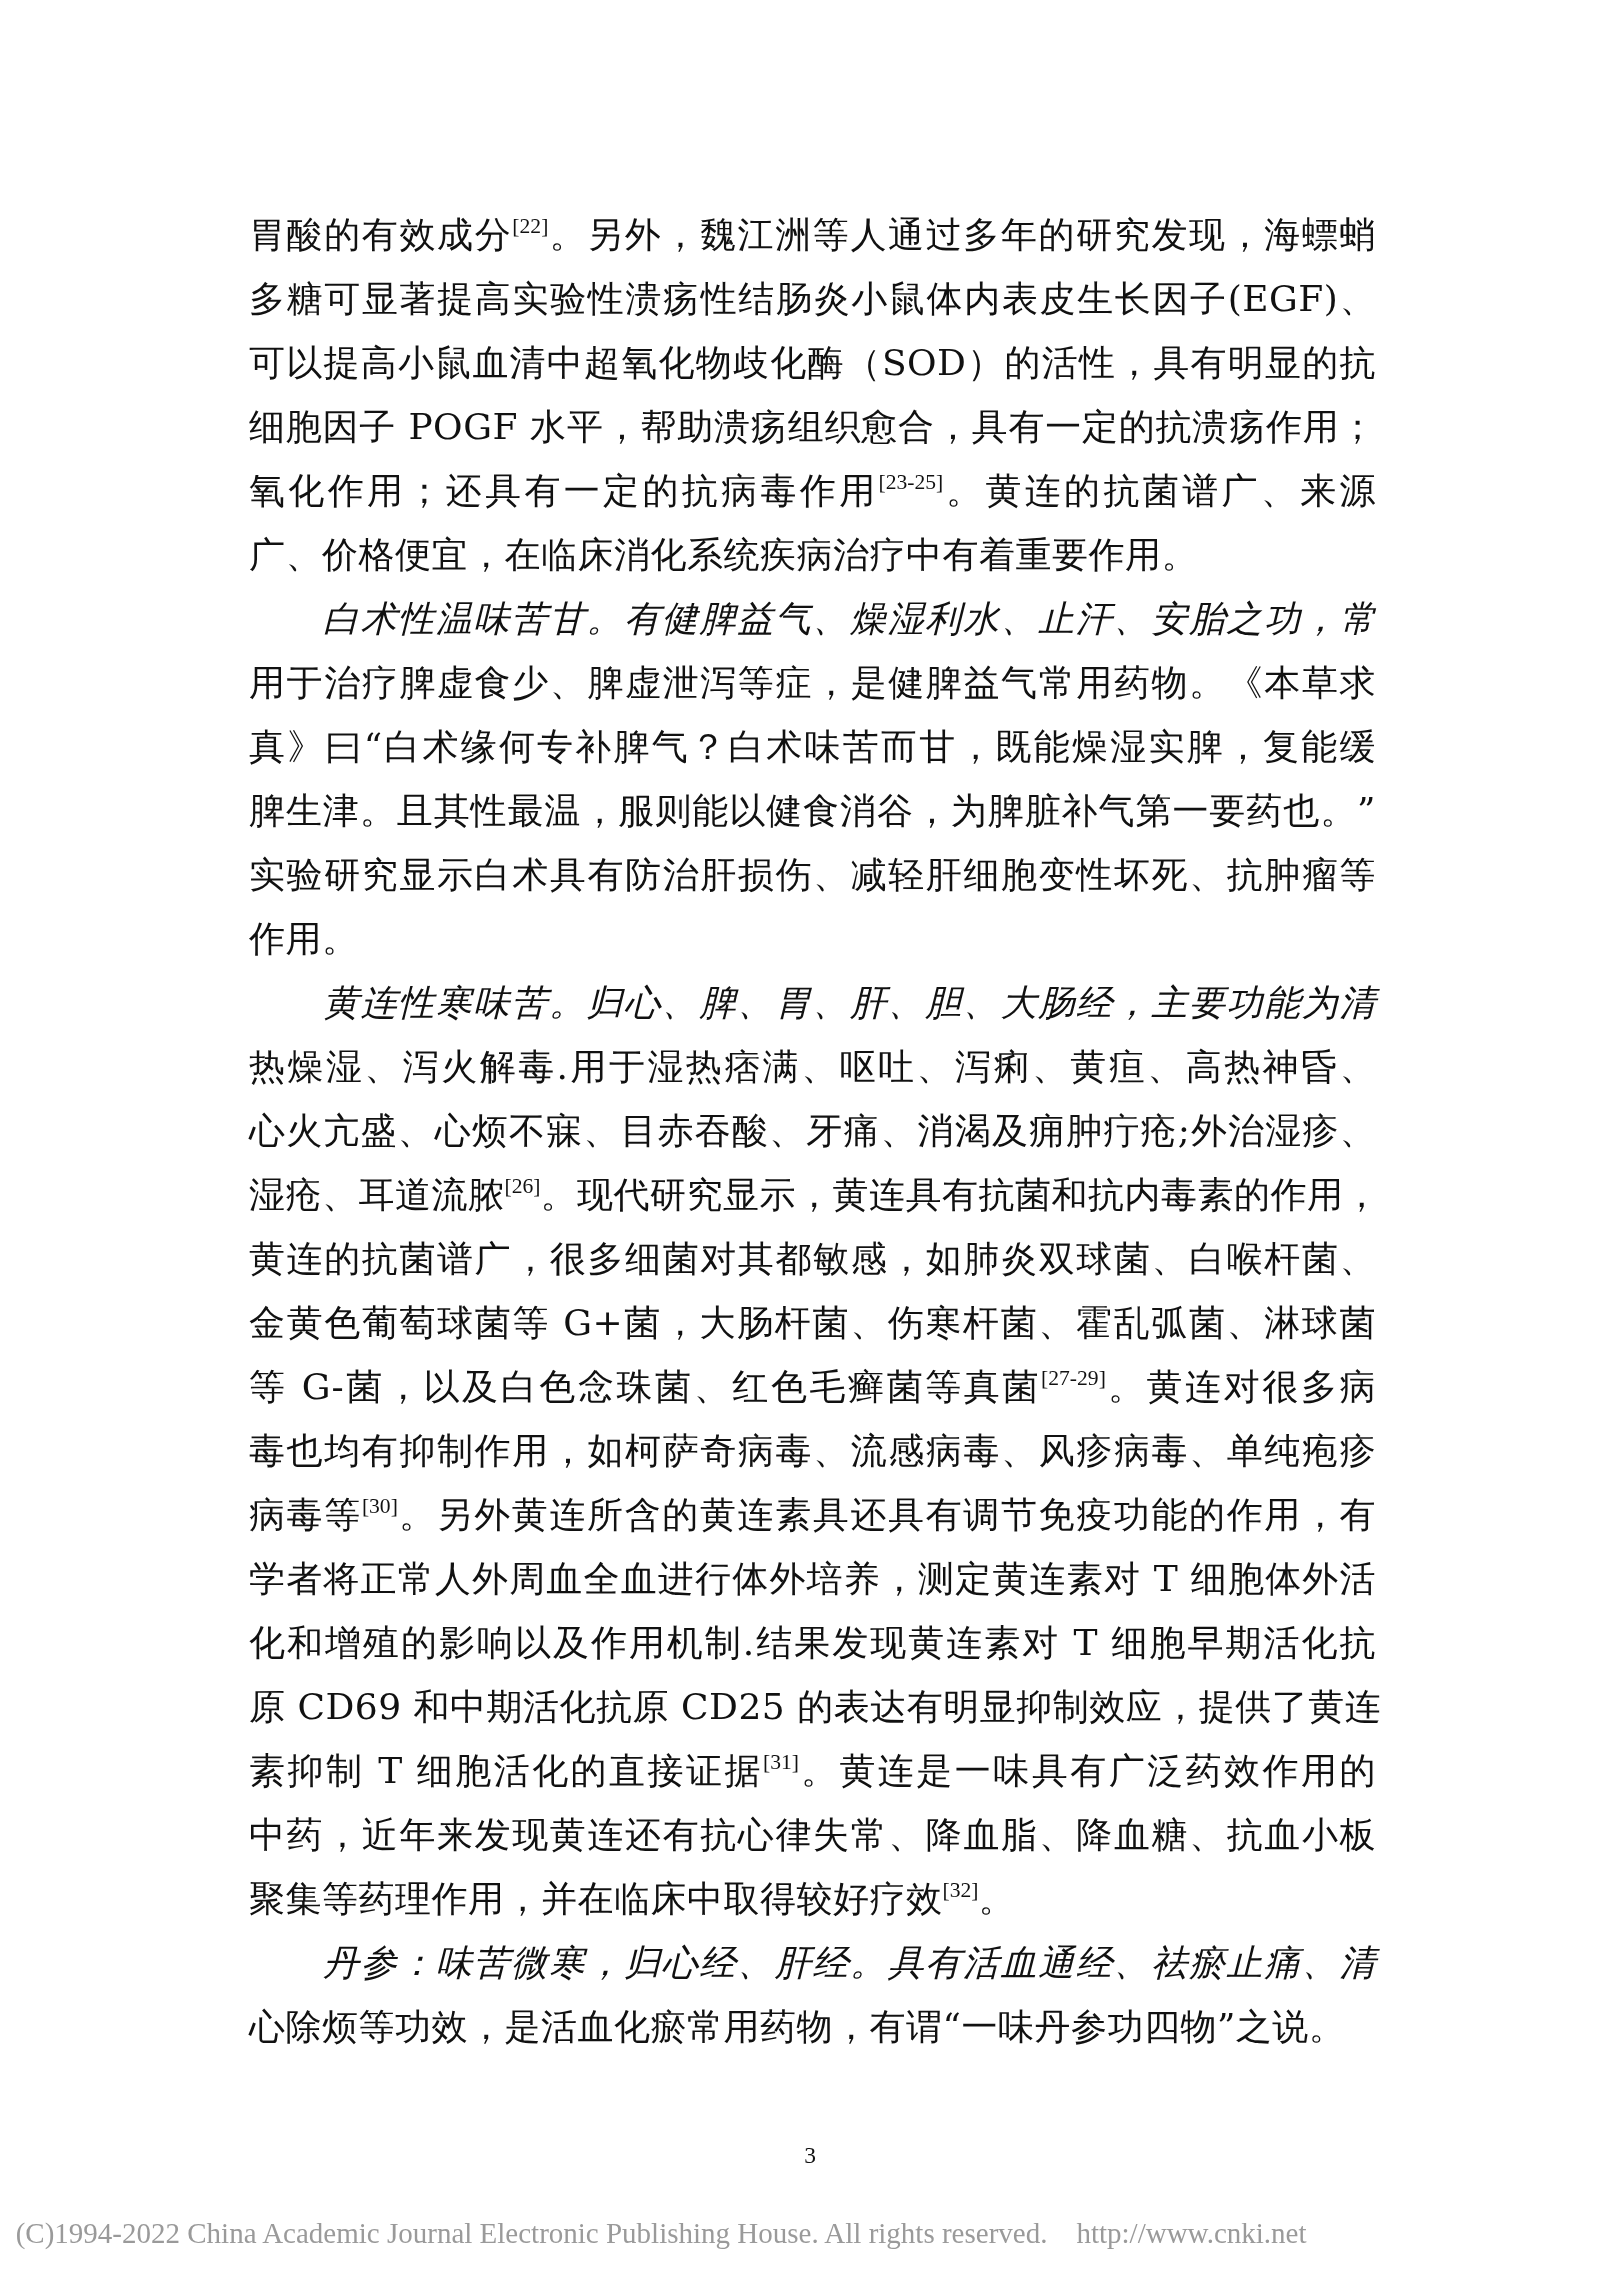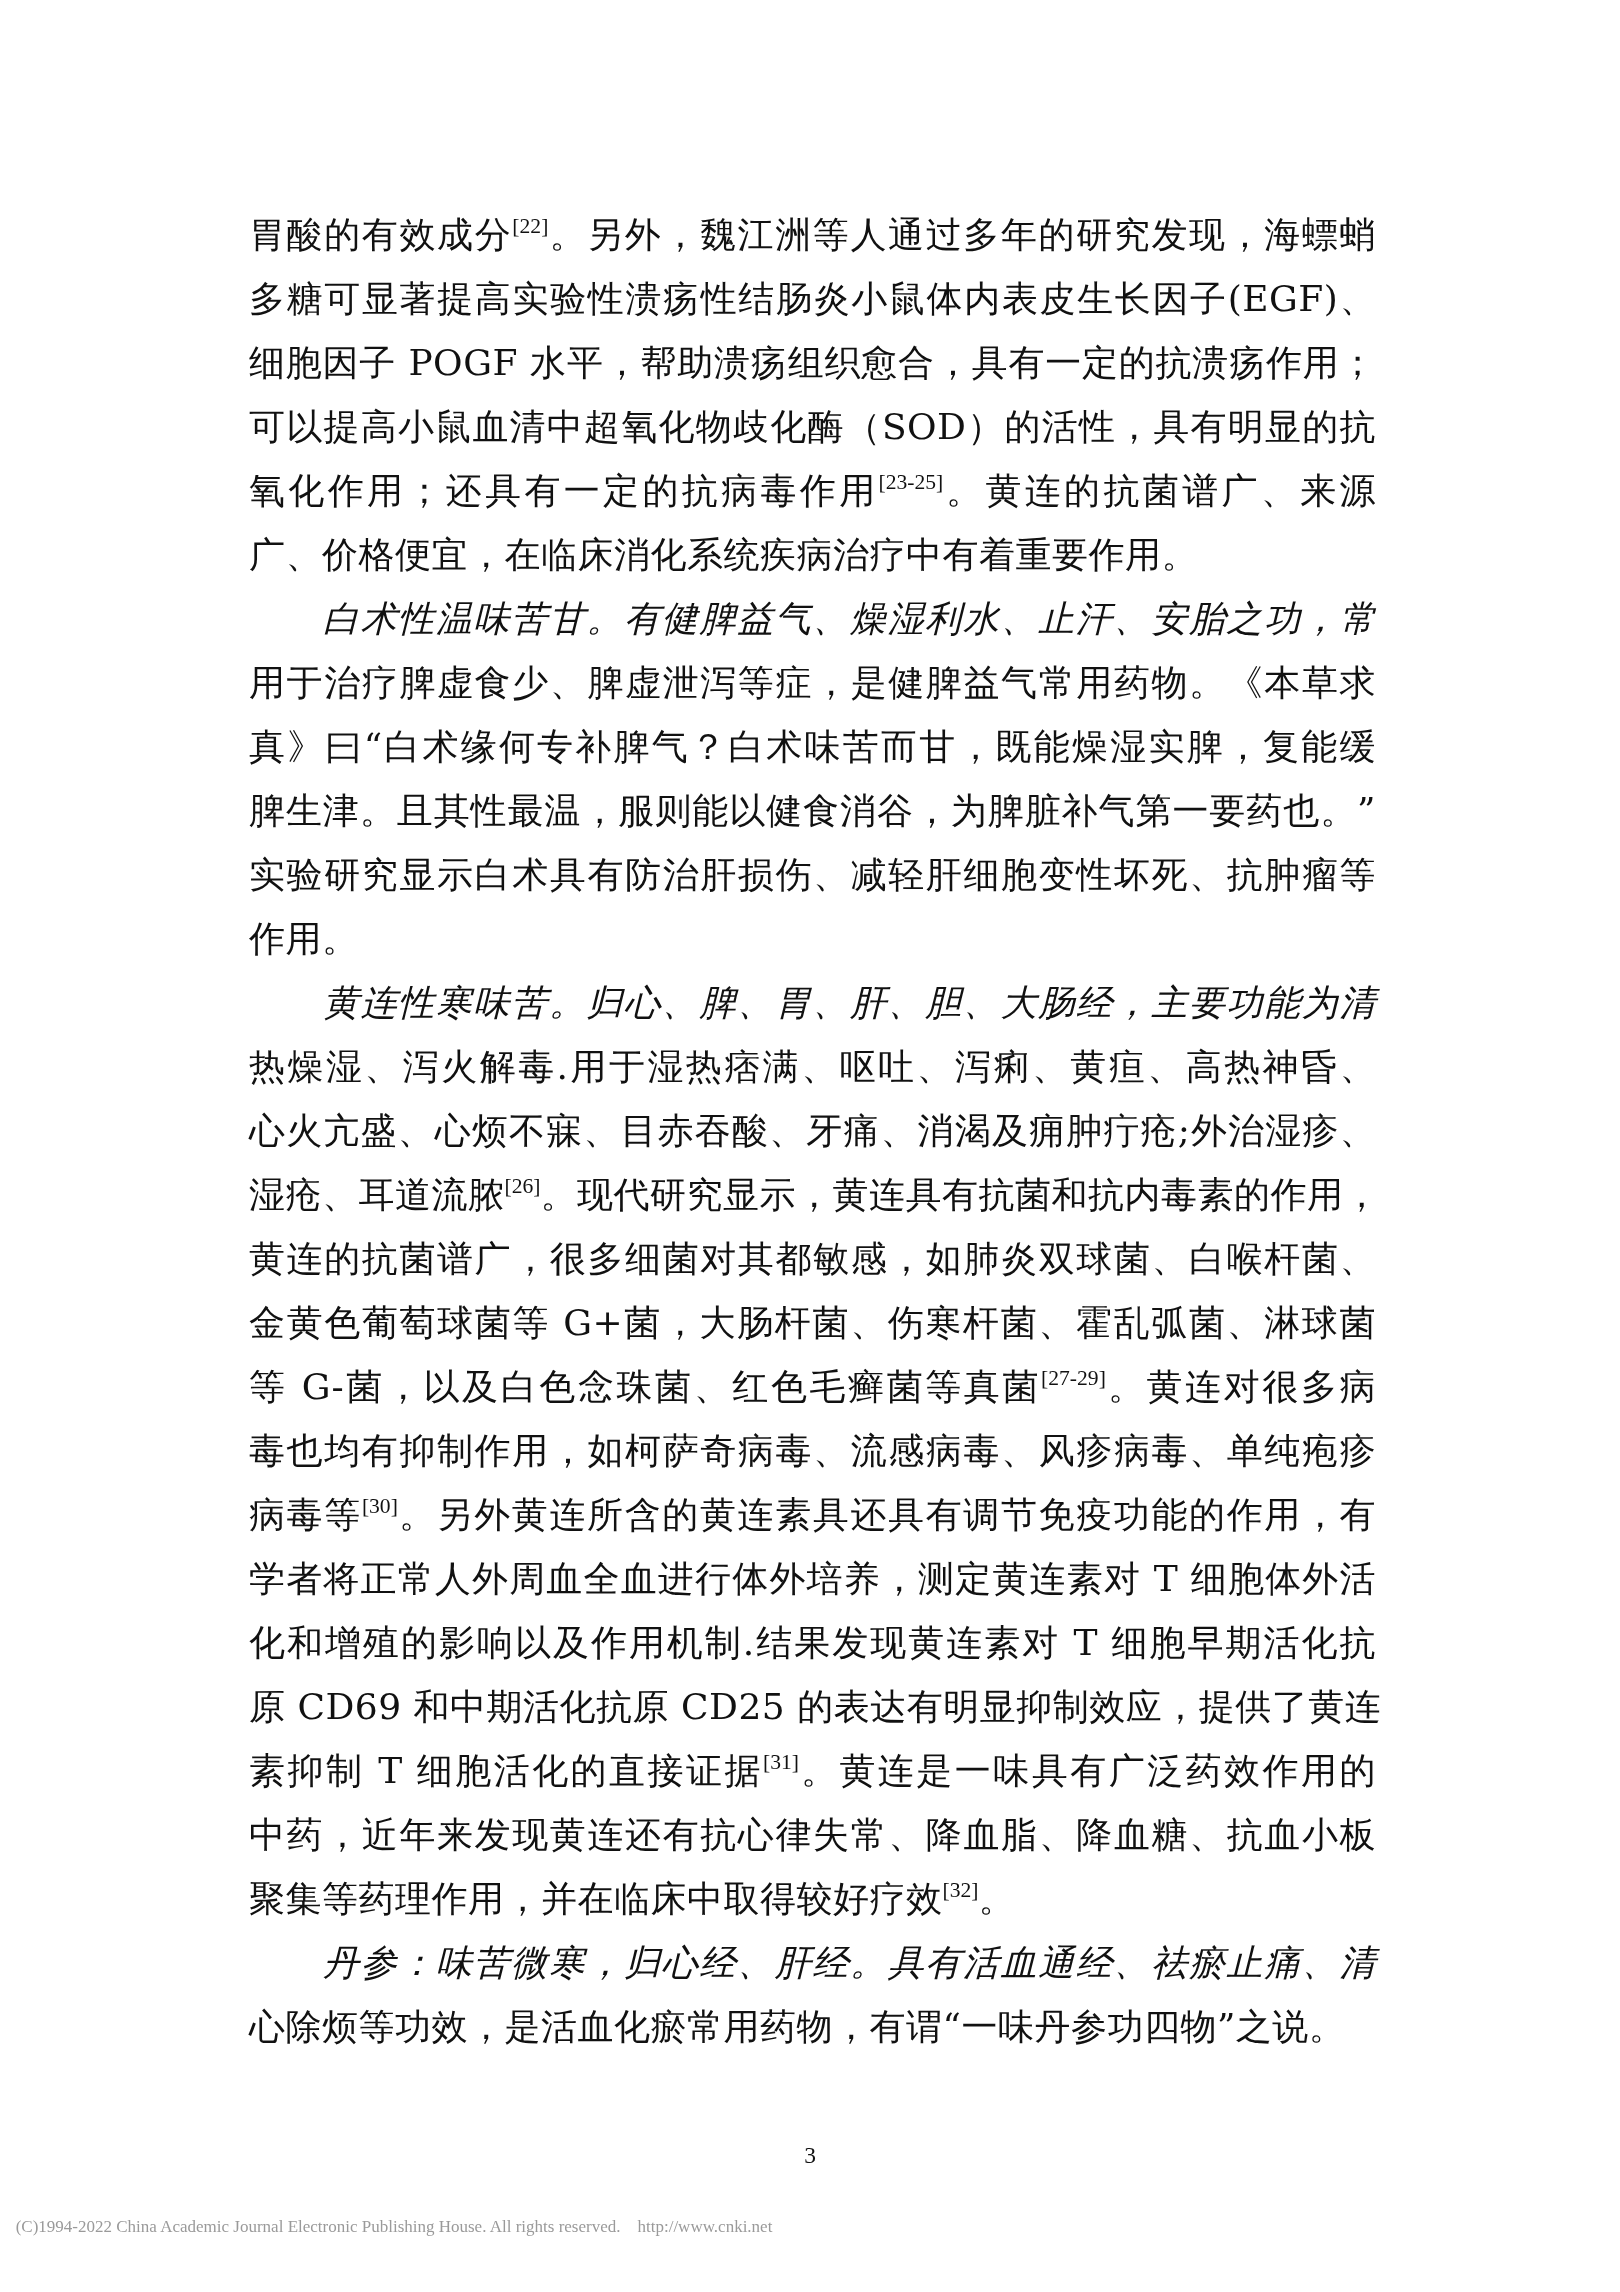--- a/index.html
+++ b/index.html
@@ -16,33 +16,33 @@
   .line { display: block; white-space: nowrap; height: 64px; text-align: justify; text-align-last: justify; }
   .line.last { text-align-last: left; }
   .line.indent { padding-left: 74px; font-style: italic; }
   sup { font-family: "Liberation Serif", serif; font-size: 21.6px; vertical-align: 13.7px; line-height: 0; letter-spacing: 0; }
   .page-number {
     position: absolute; left: 0; width: 1620px; top: 2142px; text-align: center;
     font-family: "Liberation Serif", serif; font-size: 23.5px; color: #111;
   }
   .footer {
     position: absolute; left: 15.7px; top: 2217px;
-    font-family: "Liberation Serif", serif; font-size: 17px; color: #9a9a9a; white-space: pre;
+    font-family: "Liberation Serif", serif; font-size: 29px; color: #9a9a9a; white-space: pre;
   }
 </style>
 </head>
 <body>
 
 <div class="page">
   <div class="body-text" id="body-text">
       <div>
         <span class="line"><span>胃酸的有效成分</span><sup>[22]</sup><span>。另外，魏江洲等人通过多年的研究发现，海螵蛸</span></span>
         <span class="line"><span>多糖可显著提高实验性溃疡性结肠炎小鼠体内表皮生长因子(EGF)、</span></span>
+        <span class="line"><span>可以提高小鼠血清中超氧化物歧化酶（SOD）的活性，具有明显的抗</span></span>
         <span class="line"><span>细胞因子 POGF 水平，帮助溃疡组织愈合，具有一定的抗溃疡作用；</span></span>
-        <span class="line"><span>可以提高小鼠血清中超氧化物歧化酶（SOD）的活性，具有明显的抗</span></span>
         <span class="line"><span>氧化作用；还具有一定的抗病毒作用</span><sup>[23-25]</sup><span>。黄连的抗菌谱广、来源</span></span>
         <span class="line last"><span>广、价格便宜，在临床消化系统疾病治疗中有着重要作用。</span></span>
       </div>
       <div>
         <span class="line indent"><span>白术性温味苦甘。有健脾益气、燥湿利水、止汗、安胎之功，常</span></span>
         <span class="line"><span>用于治疗脾虚食少、脾虚泄泻等症，是健脾益气常用药物。《本草求</span></span>
         <span class="line"><span>真》曰“白术缘何专补脾气？白术味苦而甘，既能燥湿实脾，复能缓</span></span>
         <span class="line"><span>脾生津。且其性最温，服则能以健食消谷，为脾脏补气第一要药也。”</span></span>
         <span class="line"><span>实验研究显示白术具有防治肝损伤、减轻肝细胞变性坏死、抗肿瘤等</span></span>
         <span class="line last"><span>作用。</span></span>

